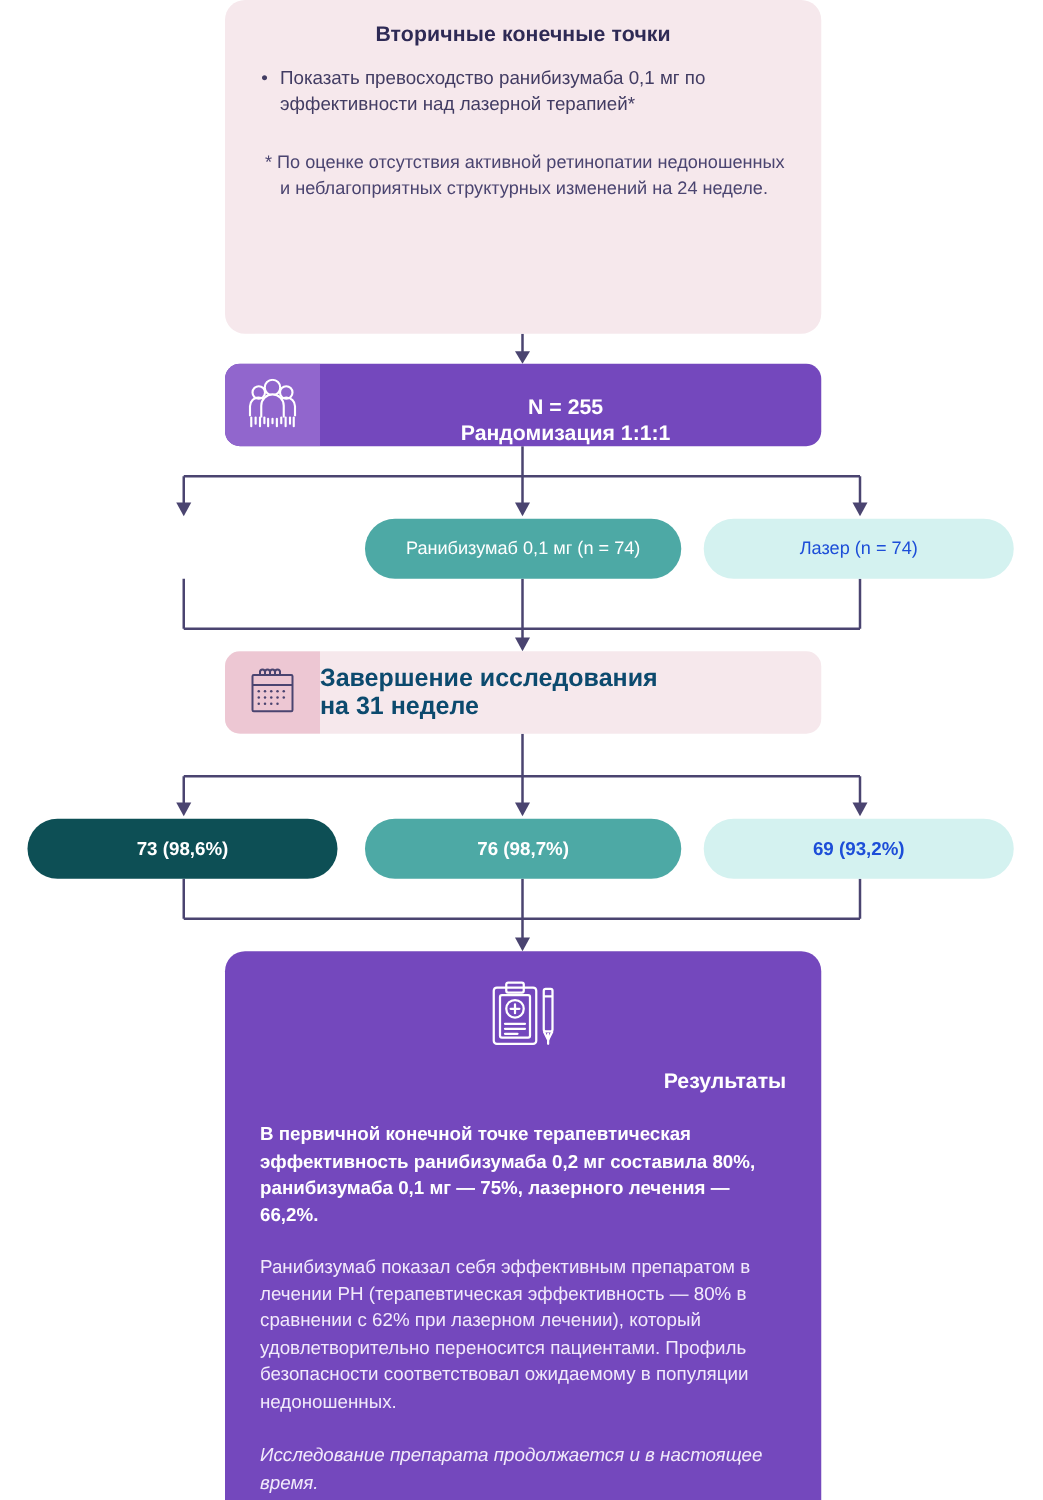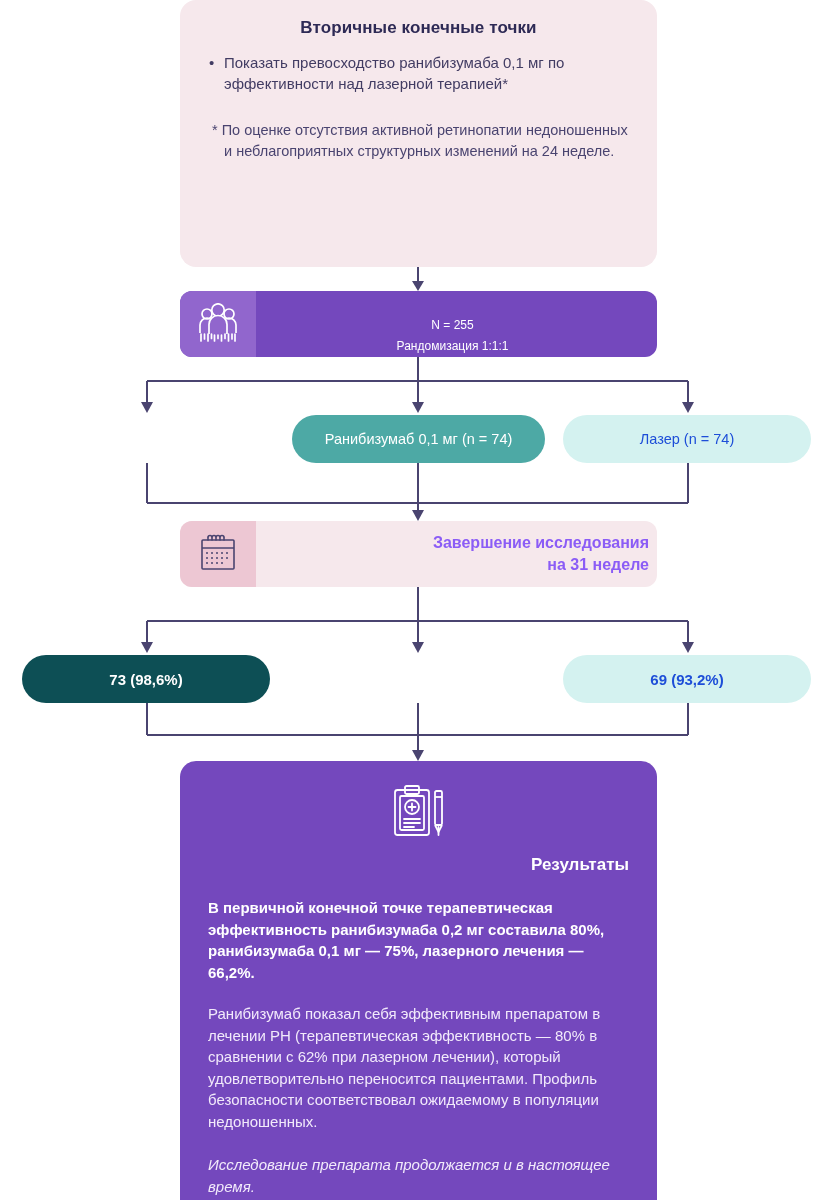--- a/index.html
+++ b/index.html
@@ -92,22 +92,22 @@
     background: #9166cd;
     display: flex;
     align-items: center;
     justify-content: center;
     flex: none;
   }
   .bar-random-text {
     flex: 1;
     text-align: center;
     color: #ffffff;
-    font-weight: normal;
-    font-size: 12px;
+    font-weight: bold;
+    font-size: 17px;
     line-height: 21px;
     padding-right: 8px;
     margin-top: 24px;
   }
 
   
   .bar-complete {
     left: 180px;
     top: 521px;
     width: 477px;
@@ -122,24 +122,24 @@
     width: 76px;
     height: 100%;
     background: #edc7d3;
     display: flex;
     align-items: center;
     justify-content: center;
     flex: none;
   }
   .bar-complete-text {
     flex: 1;
-    text-align: right;
-    color: #8b5cf6;
-    font-weight: bold;
-    font-size: 16px;
+    text-align: left;
+    color: #0c4a6e;
+    font-weight: bold;
+    font-size: 20px;
     line-height: 22px;
     padding-right: 8px;
   }
 
   
   .pill {
     height: 48px;
     border-radius: 24px;
     display: flex;
     align-items: center;
@@ -326,20 +326,21 @@
         </g>
       </svg>
     </div>
     <div class="bar-complete-text">
       <div>Завершение исследования</div>
       <div>на 31 неделе</div>
     </div>
   </div>
 
   <div class="node pill dark bold res1">73 (98,6%)</div>
+  <div class="node pill mid bold res2">76 (98,7%)</div>
   <div class="node pill light bold res3">69 (93,2%)</div>
 
   <div class="node panel-results">
     <div class="results-icon-wrap">
       <svg width="60" height="62" viewBox="0 0 60 62" fill="none" stroke="#ffffff" stroke-width="1.8">
         <rect x="6" y="7" width="34" height="45" rx="2.5"></rect>
         <rect x="16" y="3" width="14" height="8" rx="1.5"></rect>
         <rect x="11" y="13" width="24" height="34" rx="1.5"></rect>
         <circle cx="23" cy="24" r="7"></circle>
         <path d="M23 20.5v7M19.5 24h7" stroke-linecap="round"></path>

